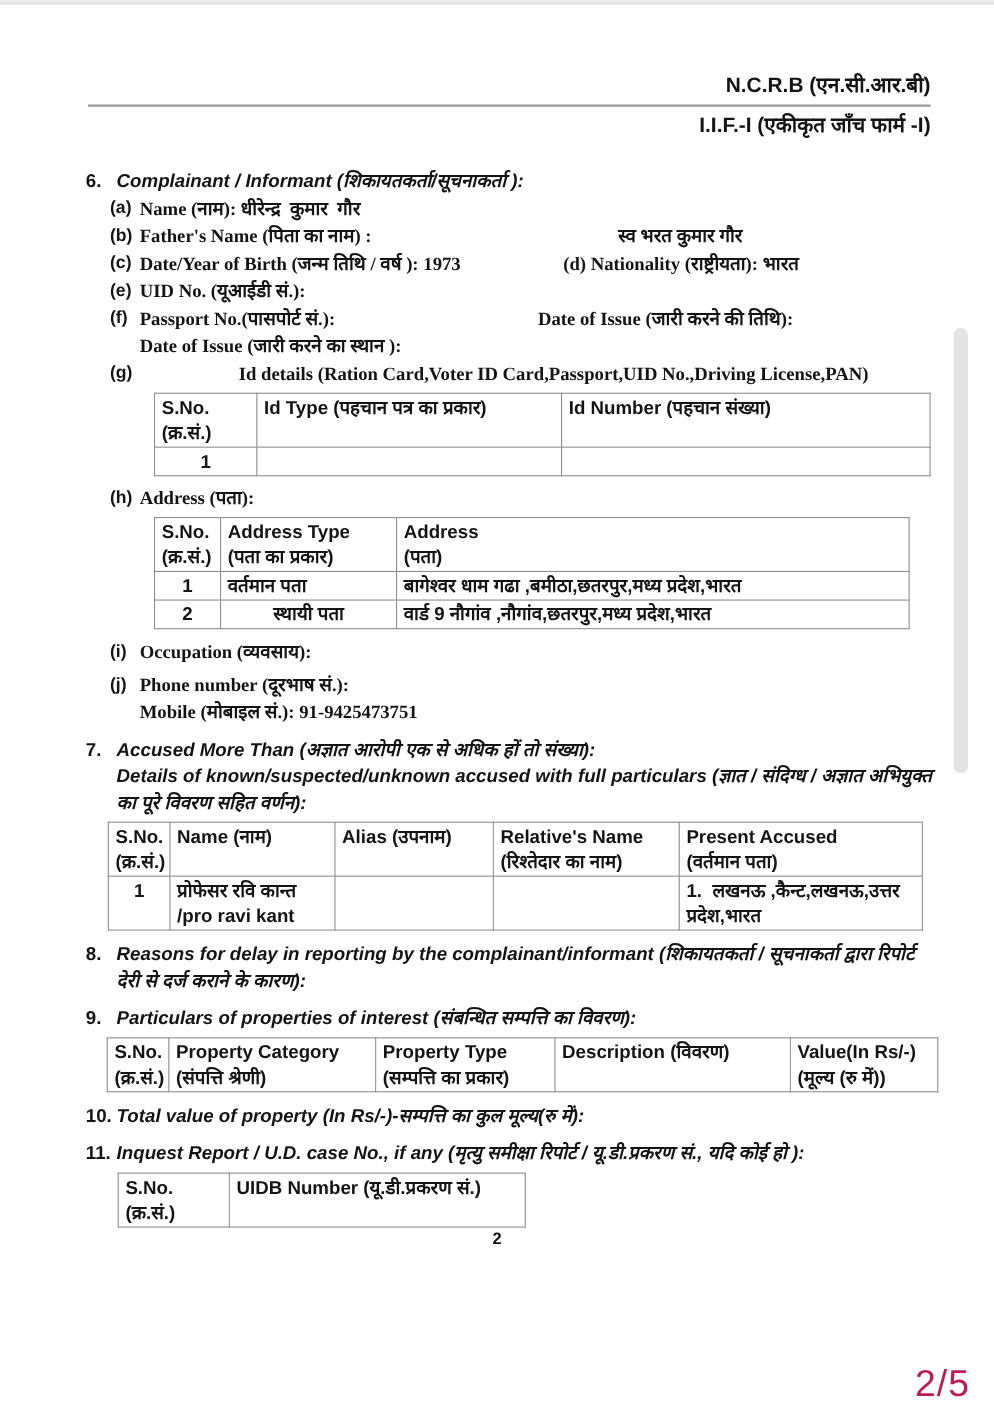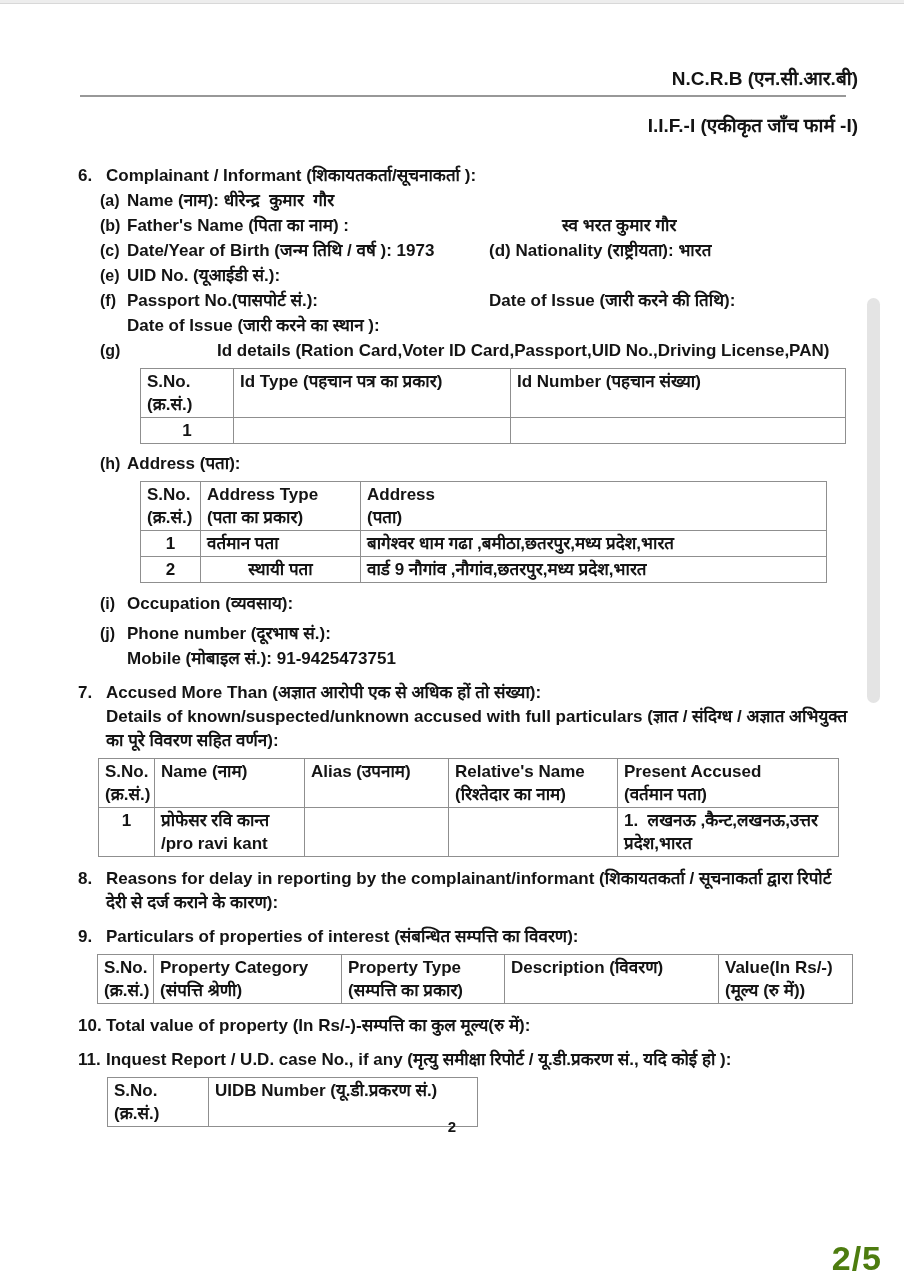--- a/index.html
+++ b/index.html
@@ -8,32 +8,32 @@
     position:relative;
     background:#ffffff;
     color:#141414;
     font-family:"Liberation Sans","DejaVu Sans",sans-serif;
     font-weight:700;
     font-size:17px;
     overflow:hidden;
   }
   .top-strip { height:4px; background:#ededed; border-bottom:1px solid #d8d8d8; }
 
-  .header { margin-top:62px; padding-right:46px; text-align:right; font-size:19px; line-height:25px; }
+  .header { margin-top:62px; padding-right:58px; text-align:right; font-size:19px; line-height:25px; }
   .header-rule { border:none; border-top:2px solid #989898; margin:4px 58px 3px 80px; }
 
   .content { margin:26px 52px 0 78px; line-height:24px; }
 
   .sec { display:flex; margin-top:10px; }
   .sec-num { width:28px; flex:none; }
-  .sec-body { flex:1; }
+  .sec-body { flex:1;font-style:italic; }
 
   .sub { display:flex; margin-top:1px; }
   .sub-label { width:27px; flex:none; font-size:16px; }
-  .sub-body { flex:1; position:relative; }
+  .sub-body { flex:1; position:relative;font-family:Liberation Serif, serif; }
   .abs-val { position:absolute; top:0; white-space:nowrap; }
 
   table { border-collapse:collapse; margin-top:5px; table-layout:fixed; }
   th,td {
     border:1.5px solid #8f8f8f;
     padding:1px 6px;
     text-align:left; vertical-align:top;
     white-space:pre-line;
     font-weight:700;
     line-height:23px;
@@ -43,39 +43,39 @@
 
   .id-table   { margin-left:40px; width:705px;padding-left:40px; }
   .addr-table { margin-left:40px; width:686px; }
   .accused-table { margin-left:20px; width:740px; }
   .prop-table { margin-left:19px; width:755px; }
   .uidb-table { margin-left:29px; width:370px; }
 
   .page-number { position:absolute; top:1118px; left:0; width:100%; text-align:center; font-size:15px; }
   .watermark {
     position:absolute; right:22px; bottom:2px;
-    font-size:34px; font-weight:700; letter-spacing:1px;
-    color:#4d7c0f;
+    font-size:34px; font-weight:400; letter-spacing:1px;
+    color:#be185d;
   }
   .scrollbar-thumb {
     position:absolute; top:298px; right:24px;
     width:13px; height:405px;
     background:#e4e4e4; border-radius:7px;
   }
 </style>
 </head>
 <body>
 
 <div class="top-strip"></div>
 
 <div class="header">
   <div>N.C.R.B (एन.सी.आर.बी)</div>
 </div>
 <hr class="header-rule">
-<div class="header" style="margin-top:16px;">
+<div class="header" style="margin-top:5px;">
   <div>I.I.F.-I (एकीकृत जाँच फार्म -I)</div>
 </div>
 
 <div class="content">
 
   <div class="sec">
     <span class="sec-num">6.</span>
     <div class="sec-body">Complainant / Informant (शिकायतकर्ता/सूचनाकर्ता ):</div>
   </div>
 
@@ -88,21 +88,21 @@
       <span class="sub-label">(b)</span>
       <div class="sub-body">
         <span>Father's Name (पिता का नाम) :</span>
         <span class="abs-val" style="left:435px;">स्व भरत कुमार गौर</span>
       </div>
     </div>
     <div class="sub">
       <span class="sub-label">(c)</span>
       <div class="sub-body">
         <span>Date/Year of Birth (जन्म तिथि / वर्ष ): 1973</span>
-        <span class="abs-val" style="left:362px;text-align:right;">(d) Nationality (राष्ट्रीयता): भारत</span>
+        <span class="abs-val" style="left:385px;text-align:right;">(d) Nationality (राष्ट्रीयता): भारत</span>
       </div>
     </div>
     <div class="sub">
       <span class="sub-label">(e)</span>
       <div class="sub-body">UID No. (यूआईडी सं.):</div>
     </div>
     <div class="sub">
       <span class="sub-label">(f)</span>
       <div class="sub-body">
         <span>Passport No.(पासपोर्ट सं.):</span>

